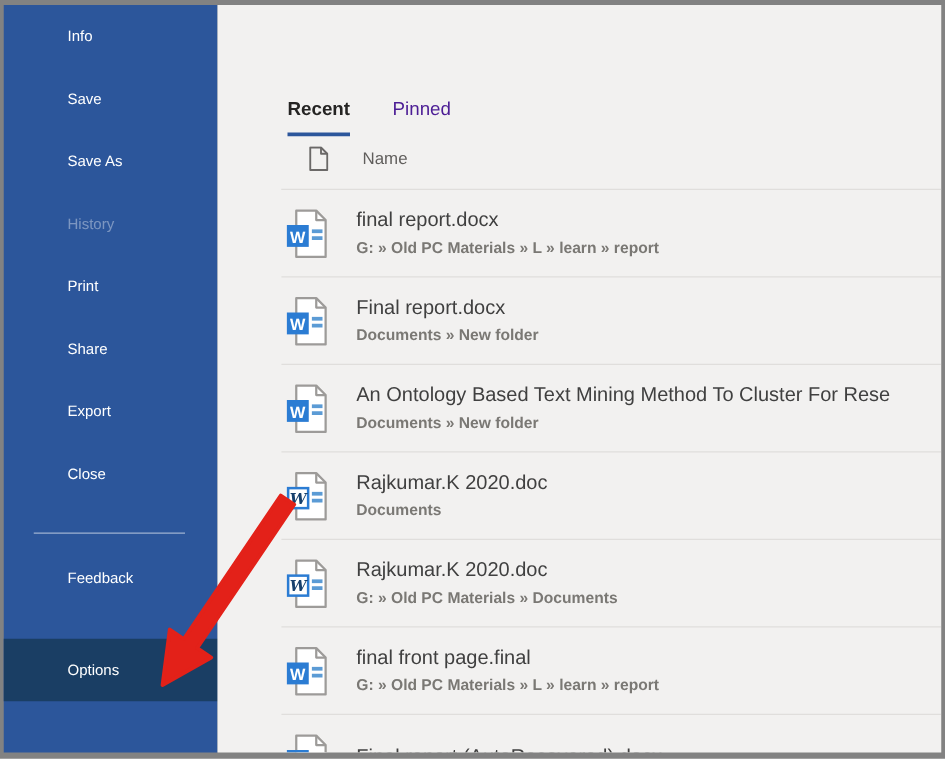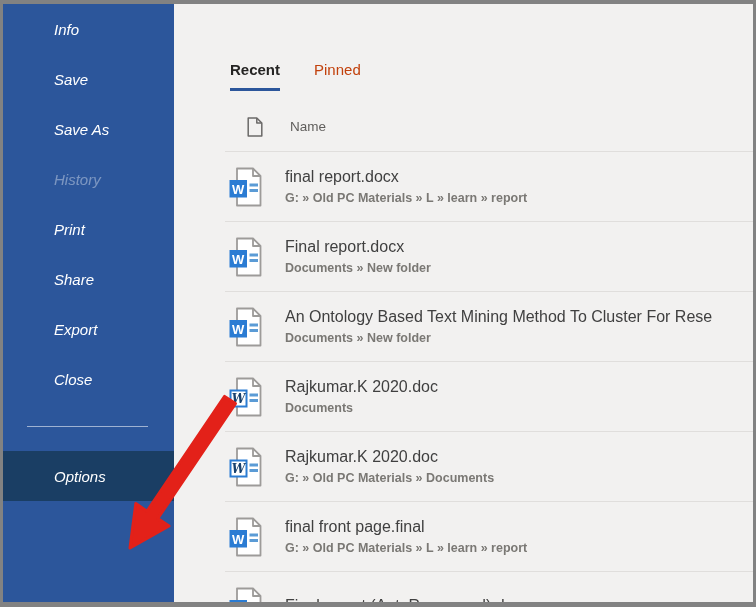--- a/index.html
+++ b/index.html
@@ -12,38 +12,38 @@
     -webkit-font-smoothing:antialiased;
   }
   
   .sidebar{
     position:absolute;left:3px;top:4px;bottom:5px;width:171px;
     background:var(--sidebar-blue,#2C569B);
     color:#fff;
   }
   .sidebar-item{
     height:50px;display:flex;align-items:center;
-    padding-left:51px;font-size:15px;cursor:pointer;box-sizing:border-box;font-style:italic;
+    padding-left:51px;font-size:12px;cursor:pointer;box-sizing:border-box;
   }
   .sidebar-item.disabled{color:rgba(255,255,255,0.38);cursor:default;}
   .sidebar-item.highlighted{background:var(--sidebar-highlight,#1A3E64);margin-top:24px;}
   .sidebar-divider{
     margin:22px 0 10px 24px;width:121px;height:0;
     border-top:1px solid rgba(255,255,255,0.55);
   }
   
   .content{
     position:absolute;left:174px;right:3px;top:4px;bottom:5px;
     background:#F2F1F0;overflow:hidden;
   }
   .tabs{
-    position:absolute;top:56px;left:56px;display:flex;gap:34px;
+    position:absolute;top:74px;left:56px;display:flex;gap:34px;
   }
   .tab{
-    font-size:15px;color:#c2410c;padding-bottom:8px;cursor:pointer;
+    font-size:15px;color:#4c1d95;padding-bottom:8px;cursor:pointer;
     border-bottom:3px solid transparent;line-height:20px;
   }
   .tab.active{
     color:#252423;font-weight:700;
     border-bottom-color:var(--accent,#2C569B);
   }
   .list-header{
     position:absolute;top:113px;left:73px;display:flex;align-items:center;
   }
   .list-header .hdr-icon{width:16px;height:20px;flex:none;}
@@ -86,20 +86,21 @@
         <div class="sidebar-item">Save</div>
         <div class="sidebar-item">Save As</div>
         <div class="sidebar-item disabled">History</div>
         <div class="sidebar-item">Print</div>
         <div class="sidebar-item">Share</div>
         <div class="sidebar-item">Export</div>
         <div class="sidebar-item">Close</div>
       </div>
     <div class="sidebar-divider"></div>
     <div id="sidebar-bottom">
+        <div class="sidebar-item">Feedback</div>
         <div class="sidebar-item highlighted">Options</div>
       </div>
   </div>
 
   <div class="content">
     <div class="tabs">
       <div class="tab active">Recent</div>
       <div class="tab">Pinned</div>
     </div>
 

